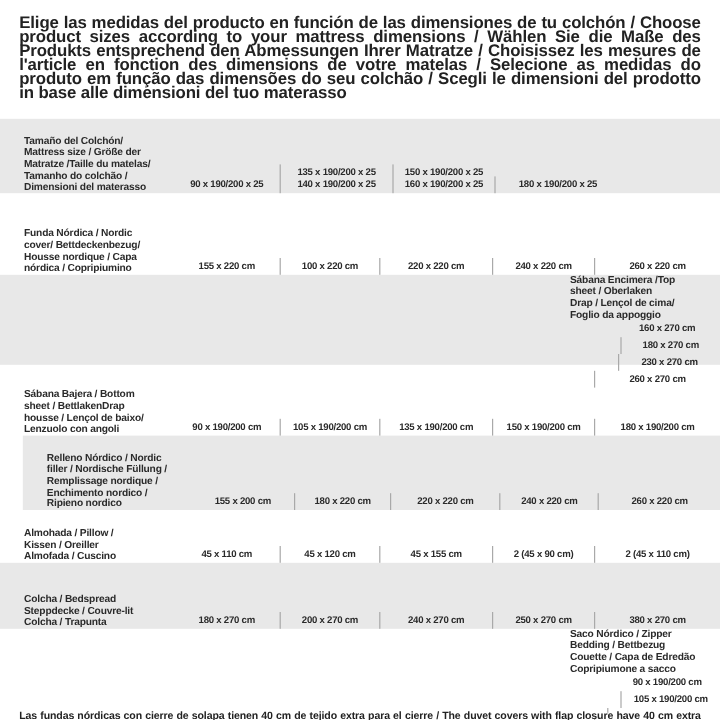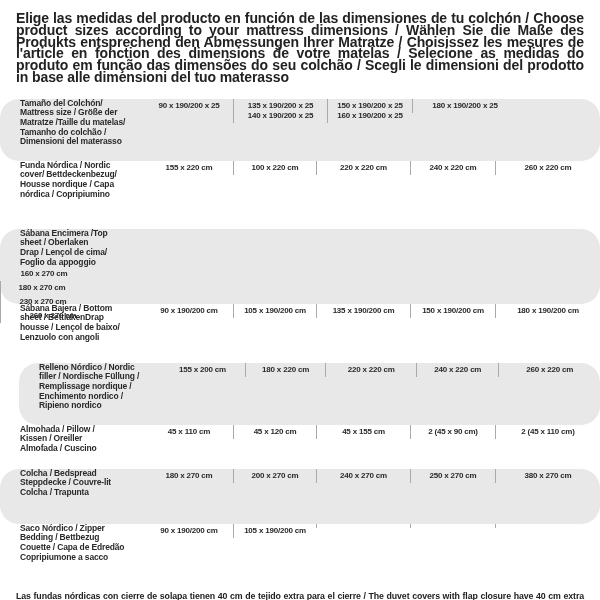--- a/index.html
+++ b/index.html
@@ -15,30 +15,30 @@
     margin:13px 16px 0 16px;
     font-size:14px;font-weight:bold;line-height:11.8px;
     letter-spacing:-0.1px;
     text-align:justify;color:#222;
   }
 
   .size-table{
     margin-top:15px;width:600px;
     border-collapse:collapse;table-layout:fixed;
   }
-  .size-table .row{display:flex;align-items:flex-start;border-radius:19px;}
+  .size-table .row{display:flex;align-items:flex-end;}
   .size-table .row:nth-child(odd){background:#e8e8e8;}
   .size-table .row:nth-child(1){height:62px;}
   .size-table .row:nth-child(2){height:68px;}
   .size-table .row:nth-child(3){height:75px;flex-direction:column;}
   .size-table .row:nth-child(4){height:59px;}
   .size-table .row:nth-child(5){height:62px;margin-left:19px;}
   .size-table .row:nth-child(6){height:44px;}
   .size-table .row:nth-child(7){height:55px;}
-  .size-table .row:nth-child(8){height:57px;}
+  .size-table .row:nth-child(8){height:57px;flex-direction:column;}
 
   .cell{
     display:flex;align-items:center;justify-content:center;
     box-sizing:border-box;
     font-size:8px;font-weight:bold;letter-spacing:-0.2px;
     line-height:10px;text-align:center;
     white-space:pre-line;color:#2a2a2a;
   }
   .cell.label{
     width:145px;justify-content:flex-start;text-align:left;

